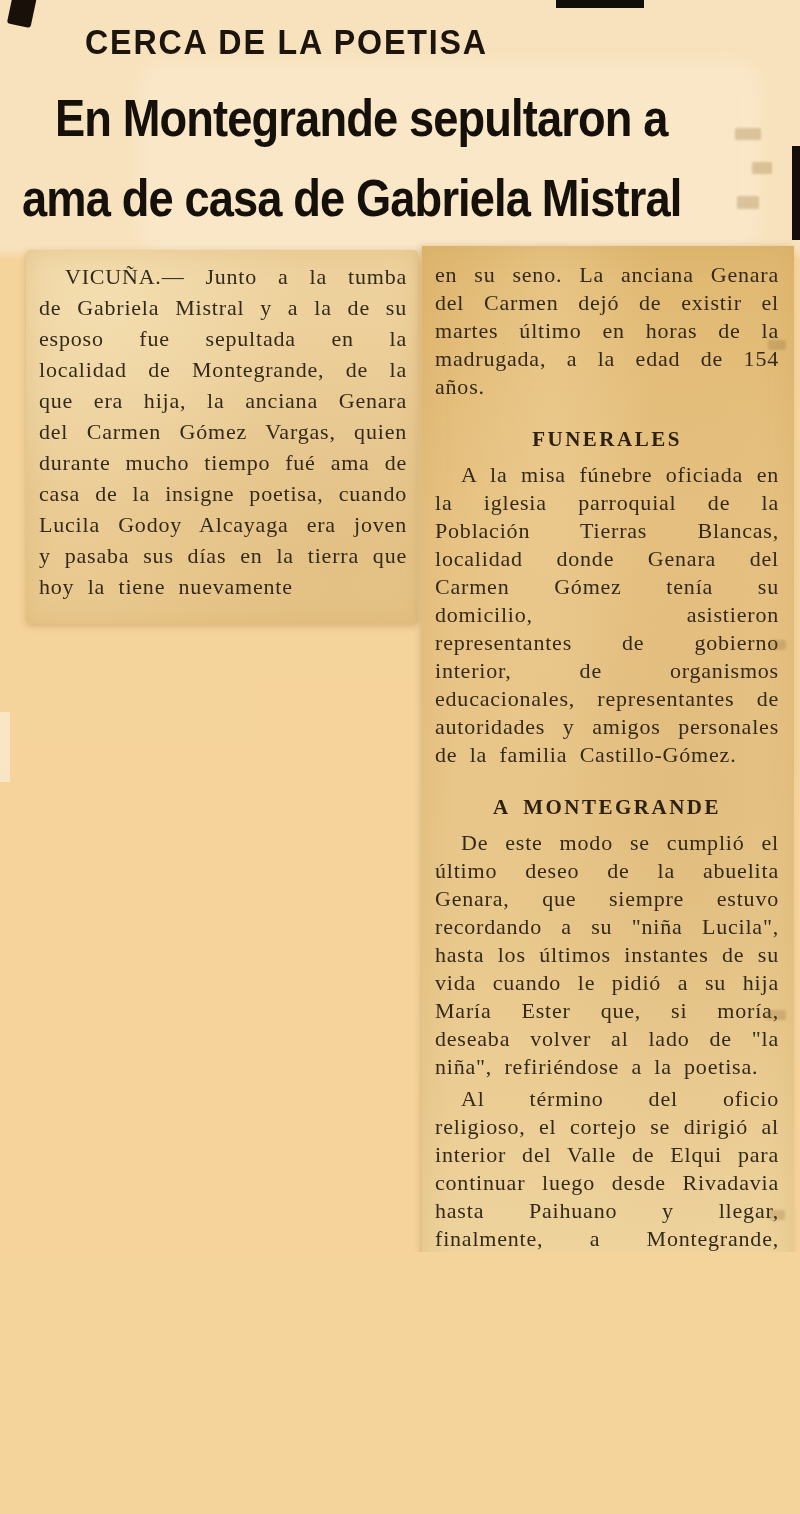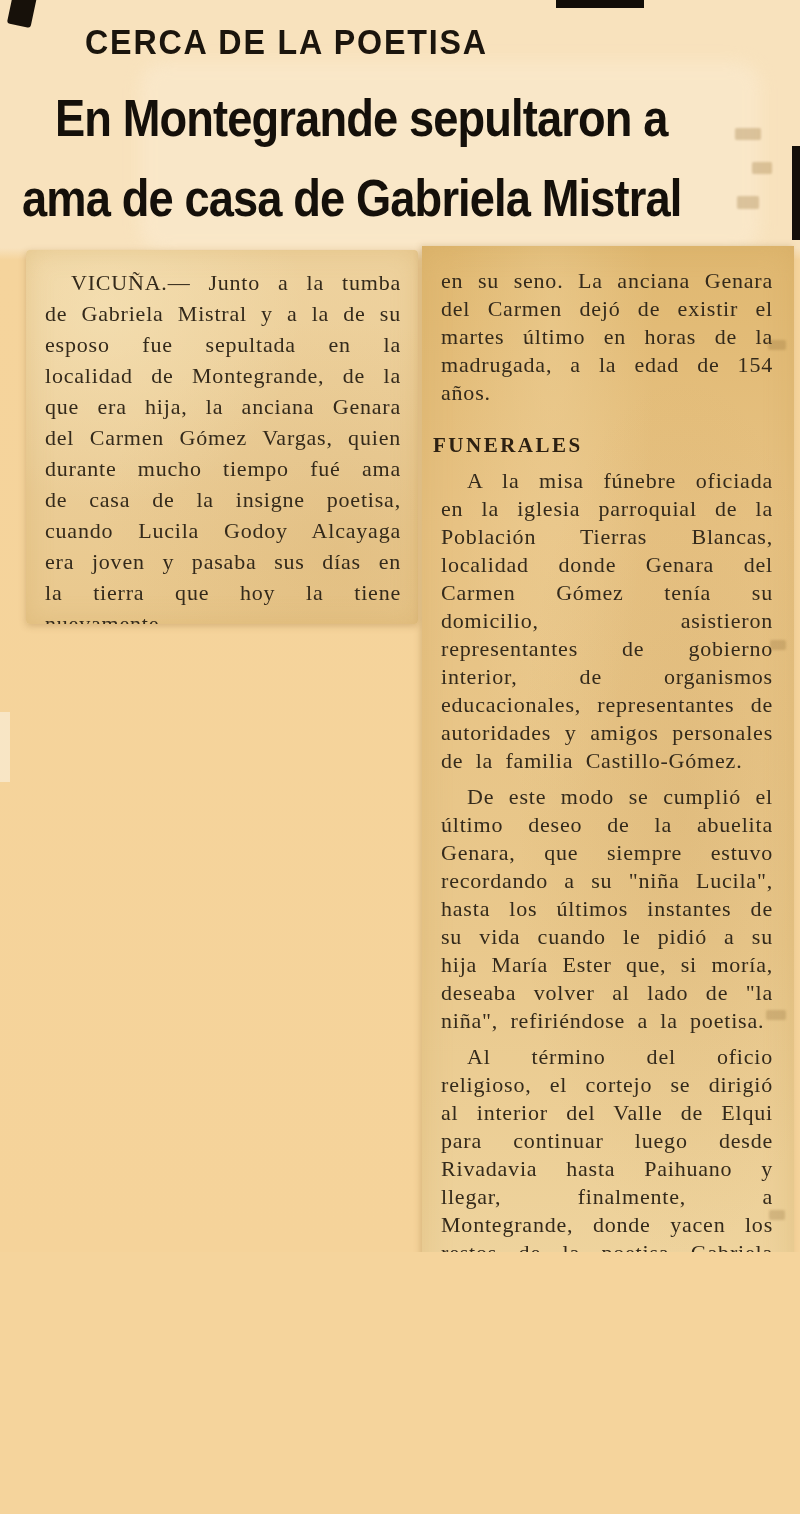--- a/index.html
+++ b/index.html
@@ -51,24 +51,24 @@
     box-shadow:-2px 0 6px rgba(140,100,45,.25), inset 0 0 30px rgba(200,155,80,.30);
   }
   .clip-right .rc-inner{position:absolute;left:11px;right:13px;top:13px;}
 
   
   .body-text{
     font-size:22px;line-height:31px;letter-spacing:.8px;word-spacing:7px;
     color:#342a1b;text-align:justify;
   }
   .rc-inner .body-text{line-height:28px;word-spacing:6px;}
-  .body-text p{margin:8px;text-indent:26px;}
+  .body-text p{margin:2px;text-indent:26px;}
   .body-text p.no-indent{text-indent:0;}
   .section-heading{
-    margin:24px 0 8px 0;font-weight:bold;font-size:21px;
+    margin:24px 0 8px 0;text-align:center;font-weight:bold;font-size:21px;
     letter-spacing:2.5px;color:#2d2112;
   }
   .rc-inner p + p{margin-top:4px;}
 
   
   .handwriting{
     position:absolute;color:rgba(88,76,60,.9);
     font-family:"DejaVu Serif",serif;font-style:italic;white-space:nowrap;
   }
   .hw1{left:396px;top:1384px;font-size:37px;letter-spacing:2px;
@@ -114,20 +114,21 @@
   </div>
 
   <div class="clip-right">
     <div class="rc-inner">
       <div class="body-text">
         <p class="no-indent">en su seno. La anciana Genara del Carmen dejó de existir el martes último en horas de la madrugada, a la edad de 154 años.</p>
 
         <div class="section-heading">FUNERALES</div>
         <p>A la misa fúnebre oficiada en la iglesia parroquial de la Población Tierras Blancas, localidad donde Genara del Carmen Gómez tenía su domicilio, asistieron representantes de gobierno interior, de organismos educacionales, representantes de autoridades y amigos personales de la familia Castillo-Gómez.</p>
 
+        <div class="section-heading">A MONTEGRANDE</div>
         <p>De este modo se cumplió el último deseo de la abuelita Genara, que siempre estuvo recordando a su "niña Lucila", hasta los últimos instantes de su vida cuando le pidió a su hija María Ester que, si moría, deseaba volver al lado de "la niña", refiriéndose a la poetisa.</p>
         <p>Al término del oficio religioso, el cortejo se dirigió al interior del Valle de Elqui para continuar luego desde Rivadavia hasta Paihuano y llegar, finalmente, a Montegrande, donde yacen los restos de la poetisa Gabriela Mistral y del esposo de doña Genara, Custodio Castillo Fuentes.</p>
       </div>
     </div>
   </div>
 
   <div class="handwriting hw1">La Tercera Sgo</div>
   <div class="handwriting hw2">23-01-1975  P. 10.</div>
 
   <div class="art art-corner"></div>

